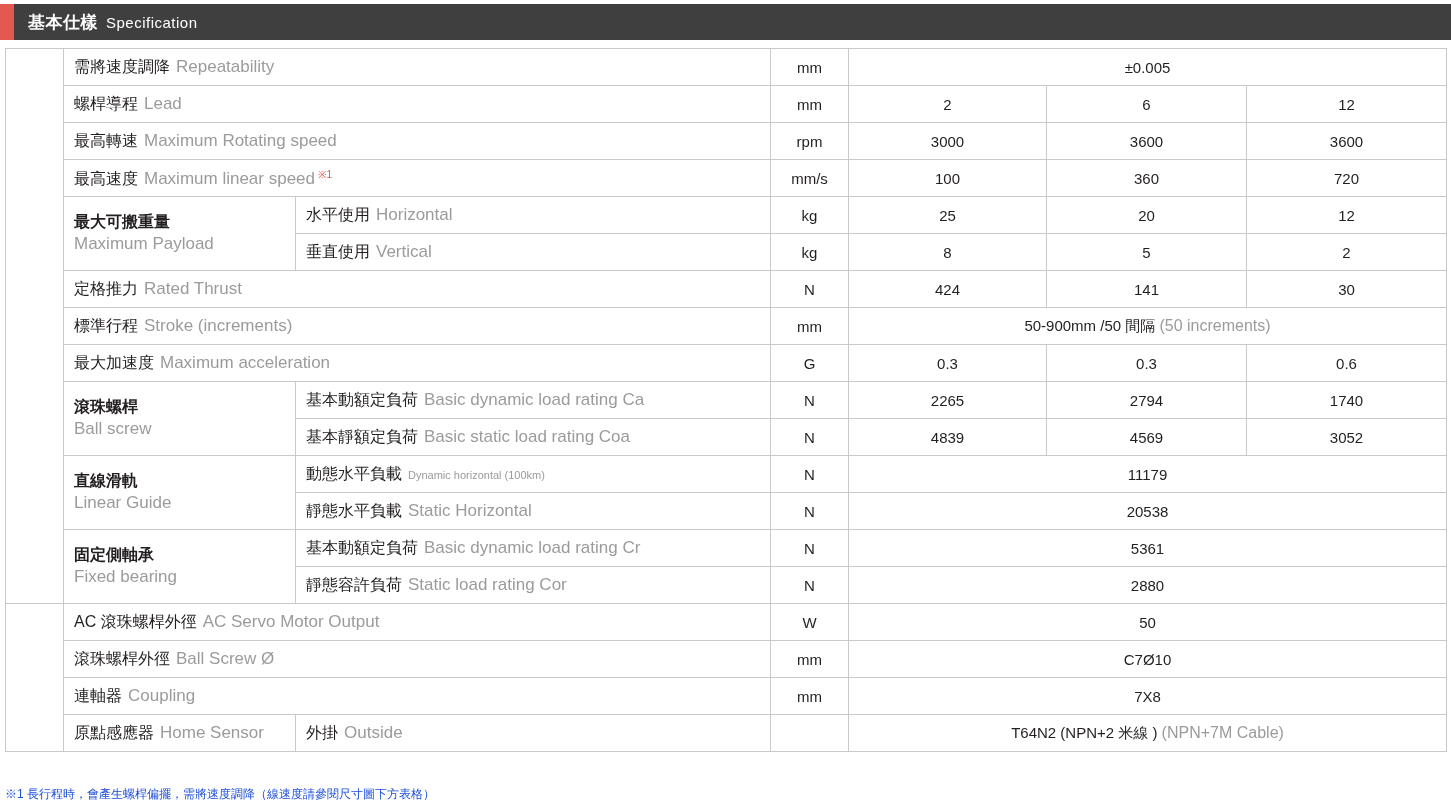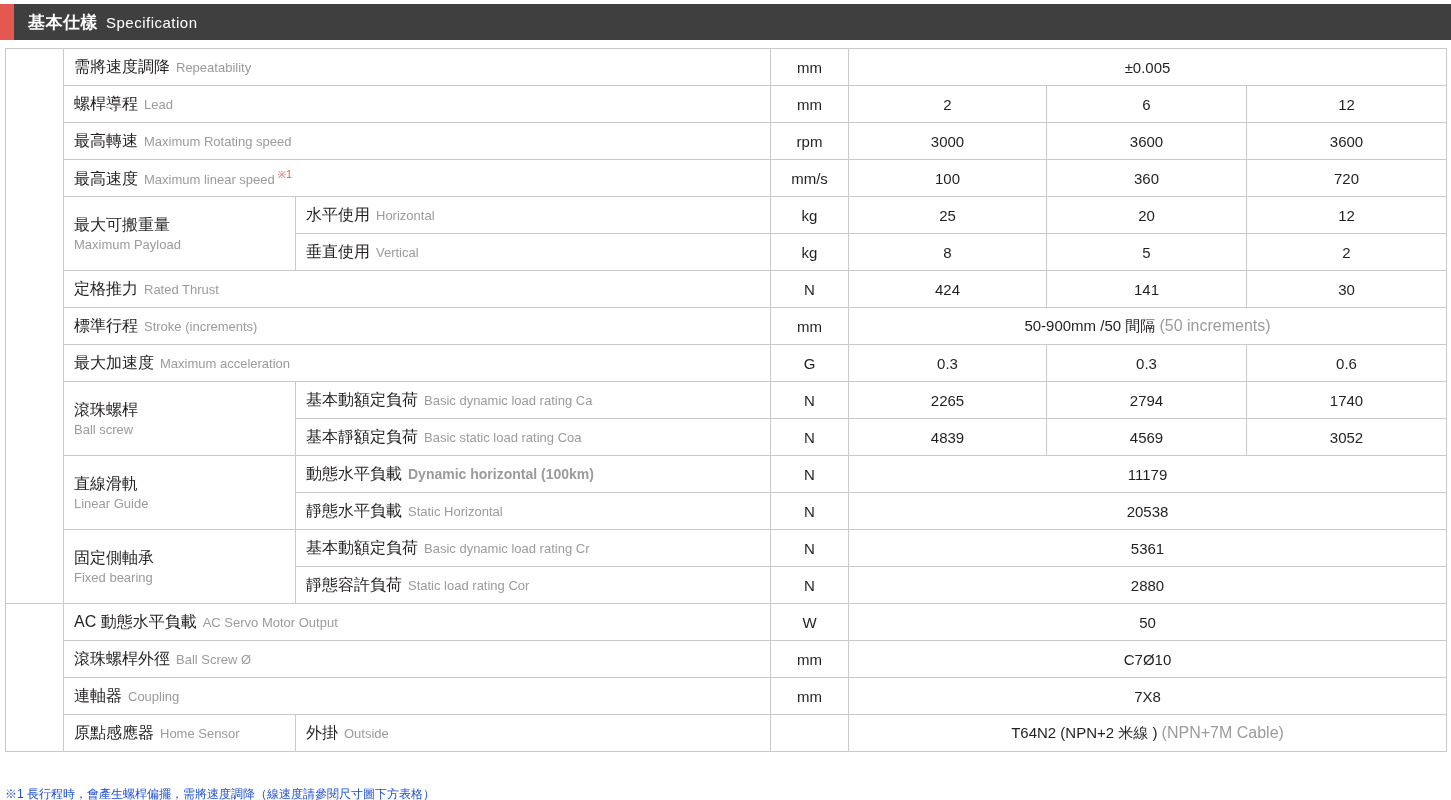--- a/index.html
+++ b/index.html
@@ -97,38 +97,37 @@
   }
   td.sublabel {
     background: #fceeec;
     padding-left: 14px;
   }
   .cn {
     font-size: 16px;
     color: #231f20;
   }
   .en {
-    font-size: 13px;
+    font-size: 17px;
     color: #9b9b9b;
     margin-left: 6px;
   }
   .en.small {
-    font-size: 14px;
-    font-weight: bold;
+    font-size: 11px;
   }
   .sup {
     color: #e4584f;
     font-size: 10px;
     vertical-align: super;
     margin-left: 3px;
   }
   .label-two-line {
     line-height: 1.35;
   }
-  .label-two-line .cn { display: block; }
+  .label-two-line .cn { display: block; font-weight: bold; }
   .label-two-line .en { display: block; margin-left: 0; }
 
   td.unit {
     width: 78px;
     text-align: center;
     font-size: 16px;
     background: #ffffff;
   }
   td.val {
     text-align: center;
@@ -342,21 +341,21 @@
         </td>
         <td class="unit">N</td>
         <td class="val" colspan="3">2880</td>
       </tr>
 
       <tr class="r-h">
         <td class="group" rowspan="4">
           <span class="g-inner">部品</span>
         </td>
         <td class="label" colspan="2">
-          <span class="cn">AC 動態水平負載</span><span class="en">AC Servo Motor Output</span>
+          <span class="cn">AC 滾珠螺桿外徑</span><span class="en">AC Servo Motor Output</span>
         </td>
         <td class="unit">W</td>
         <td class="val" colspan="3">50</td>
       </tr>
 
       <tr class="r-h">
         <td class="label" colspan="2">
           <span class="cn">滾珠螺桿外徑</span><span class="en">Ball Screw Ø</span>
         </td>
         <td class="unit">mm</td>

